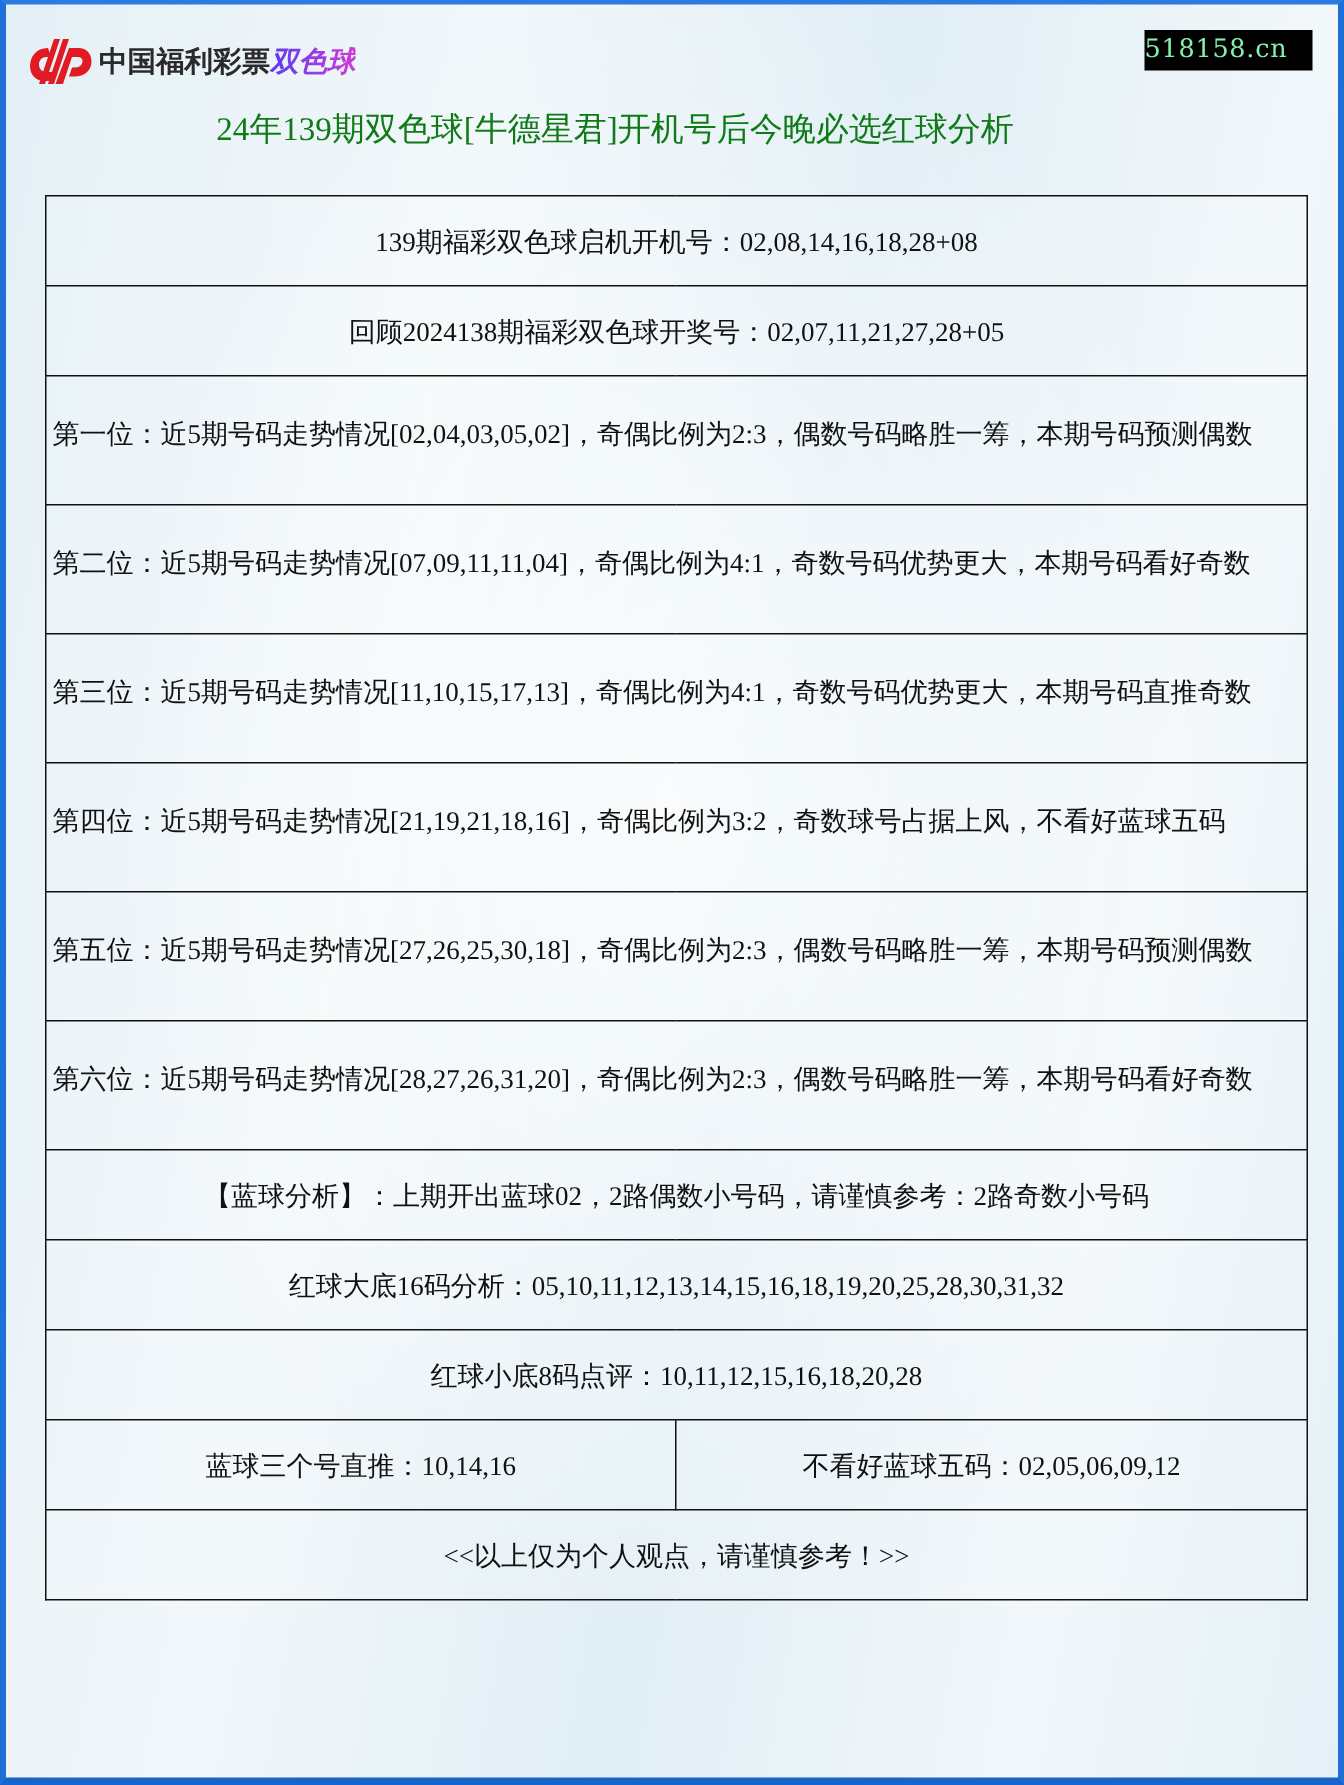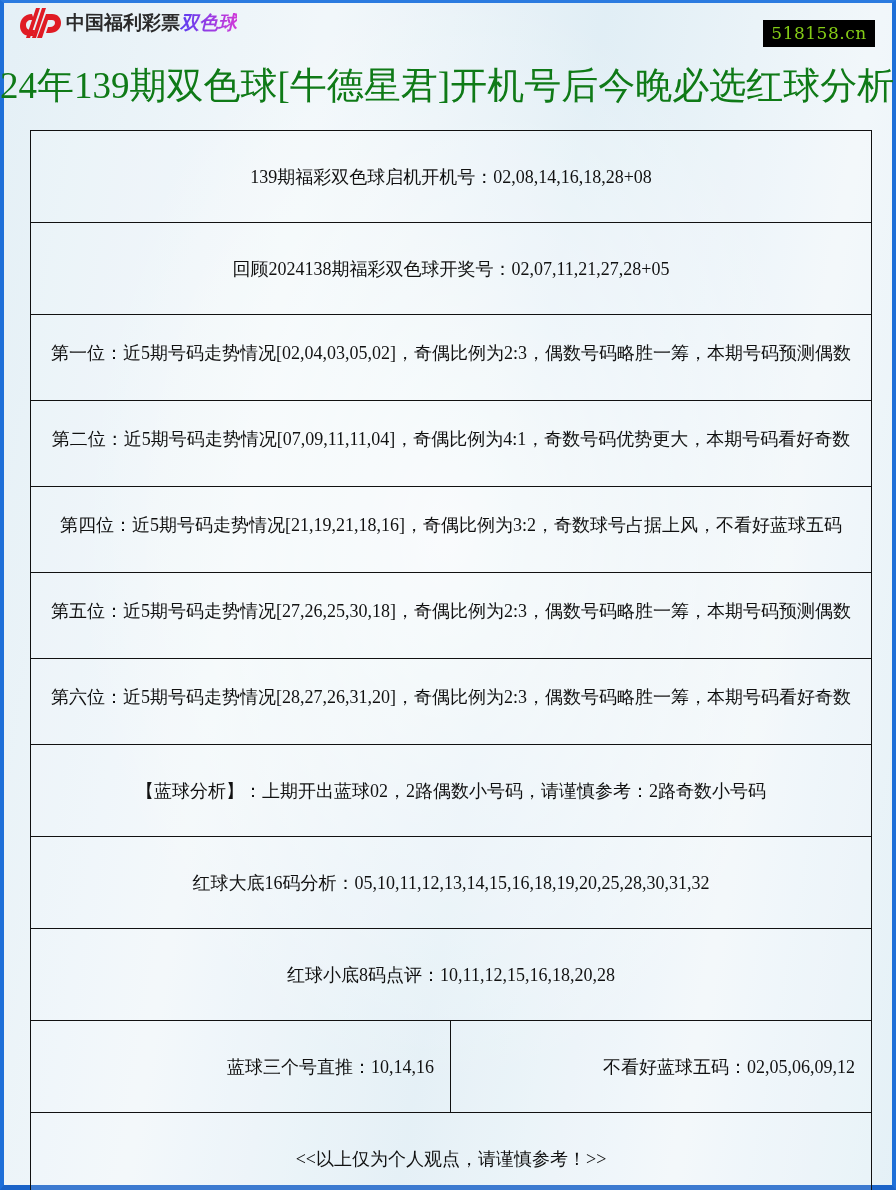--- a/index.html
+++ b/index.html
@@ -24,21 +24,21 @@
       border-right: 4px solid #1e6fd8;
       border-bottom: 5px solid #1a63c8;
       background:
         radial-gradient(ellipse at 50% 45%, rgba(255,255,255,0.75) 0%, rgba(255,255,255,0) 60%),
         linear-gradient(100deg, rgba(210,230,240,0.35) 0%, rgba(255,255,255,0.2) 30%, rgba(200,225,238,0.35) 55%, rgba(255,255,255,0.2) 80%, rgba(210,232,242,0.35) 100%),
         #eef5f9;
     }
     .logo {
       position: absolute;
       left: 18px;
-      top: 6px;
+      top: 24px;
       display: flex;
       align-items: center;
       height: 34px;
     }
     .logo-mark {
       width: 44px;
       height: 34px;
       position: relative;
     }
     .logo-text {
@@ -57,69 +57,68 @@
       color: transparent;
       font-style: italic;
     }
     .site-badge {
       position: absolute;
       left: 763px;
       top: 20px;
       width: 112px;
       height: 27px;
       background: #000;
-      color: #84cc16;
+      color: #86efac;
       font-family: "DejaVu Serif", "Liberation Serif", serif;
       font-size: 17px;
       line-height: 27px;
-      text-align: center;
       letter-spacing: 0.5px;
     }
     .page-title {
       position: absolute;
       left: 0;
       top: 64px;
       width: 820px;
       text-align: center;
       color: #0f7a17;
       font-family: "Liberation Serif", "DejaVu Serif", serif;
-      font-size: 37px;
+      font-size: 22px;
       line-height: 44px;
       white-space: nowrap;
       letter-spacing: 0px;
     }
     table.analysis {
       position: absolute;
       left: 30px;
       top: 130px;
       width: 841px;
       border-collapse: collapse;
       table-layout: fixed;
       background: rgba(255,255,255,0.15);
     }
     table.analysis td {
       border: 1.5px solid #111;
       color: #111;
       font-family: "Liberation Serif", "DejaVu Serif", serif;
       font-size: 18px;
-      padding: 16px;
+      padding: 0;
       vertical-align: middle;
     }
     td.center {
       text-align: center;
       height: 59px;
     }
     td.para {
-      text-align: center;
+      text-align: left;
       height: 77px;
       line-height: 23px;
       padding: 0 4px 8px 4px !important;
     }
     td.half {
-      text-align: right;
+      text-align: center;
       height: 59px;
     }
     .heading-cell {
       font-weight: bold;
     }
   </style>
 </head>
 <body>
 
 <div class="frame"></div>
@@ -154,20 +153,23 @@
   <tr>
     <td class="center" colspan="2">回顾2024138期福彩双色球开奖号：02,07,11,21,27,28+05</td>
   </tr>
   <tr>
     <td class="para" colspan="2">第一位：近5期号码走势情况[02,04,03,05,02]，奇偶比例为2:3，偶数号码略胜一筹，本期号码预测偶数</td>
   </tr>
   <tr>
     <td class="para" colspan="2">第二位：近5期号码走势情况[07,09,11,11,04]，奇偶比例为4:1，奇数号码优势更大，本期号码看好奇数</td>
   </tr>
   <tr>
+    <td class="para" colspan="2">第三位：近5期号码走势情况[11,10,15,17,13]，奇偶比例为4:1，奇数号码优势更大，本期号码直推奇数</td>
+  </tr>
+  <tr>
     <td class="para" colspan="2">第四位：近5期号码走势情况[21,19,21,18,16]，奇偶比例为3:2，奇数球号占据上风，不看好蓝球五码</td>
   </tr>
   <tr>
     <td class="para" colspan="2">第五位：近5期号码走势情况[27,26,25,30,18]，奇偶比例为2:3，偶数号码略胜一筹，本期号码预测偶数</td>
   </tr>
   <tr>
     <td class="para" colspan="2">第六位：近5期号码走势情况[28,27,26,31,20]，奇偶比例为2:3，偶数号码略胜一筹，本期号码看好奇数</td>
   </tr>
   <tr>
     <td class="center" colspan="2">【蓝球分析】：上期开出蓝球02，2路偶数小号码，请谨慎参考：2路奇数小号码</td>

